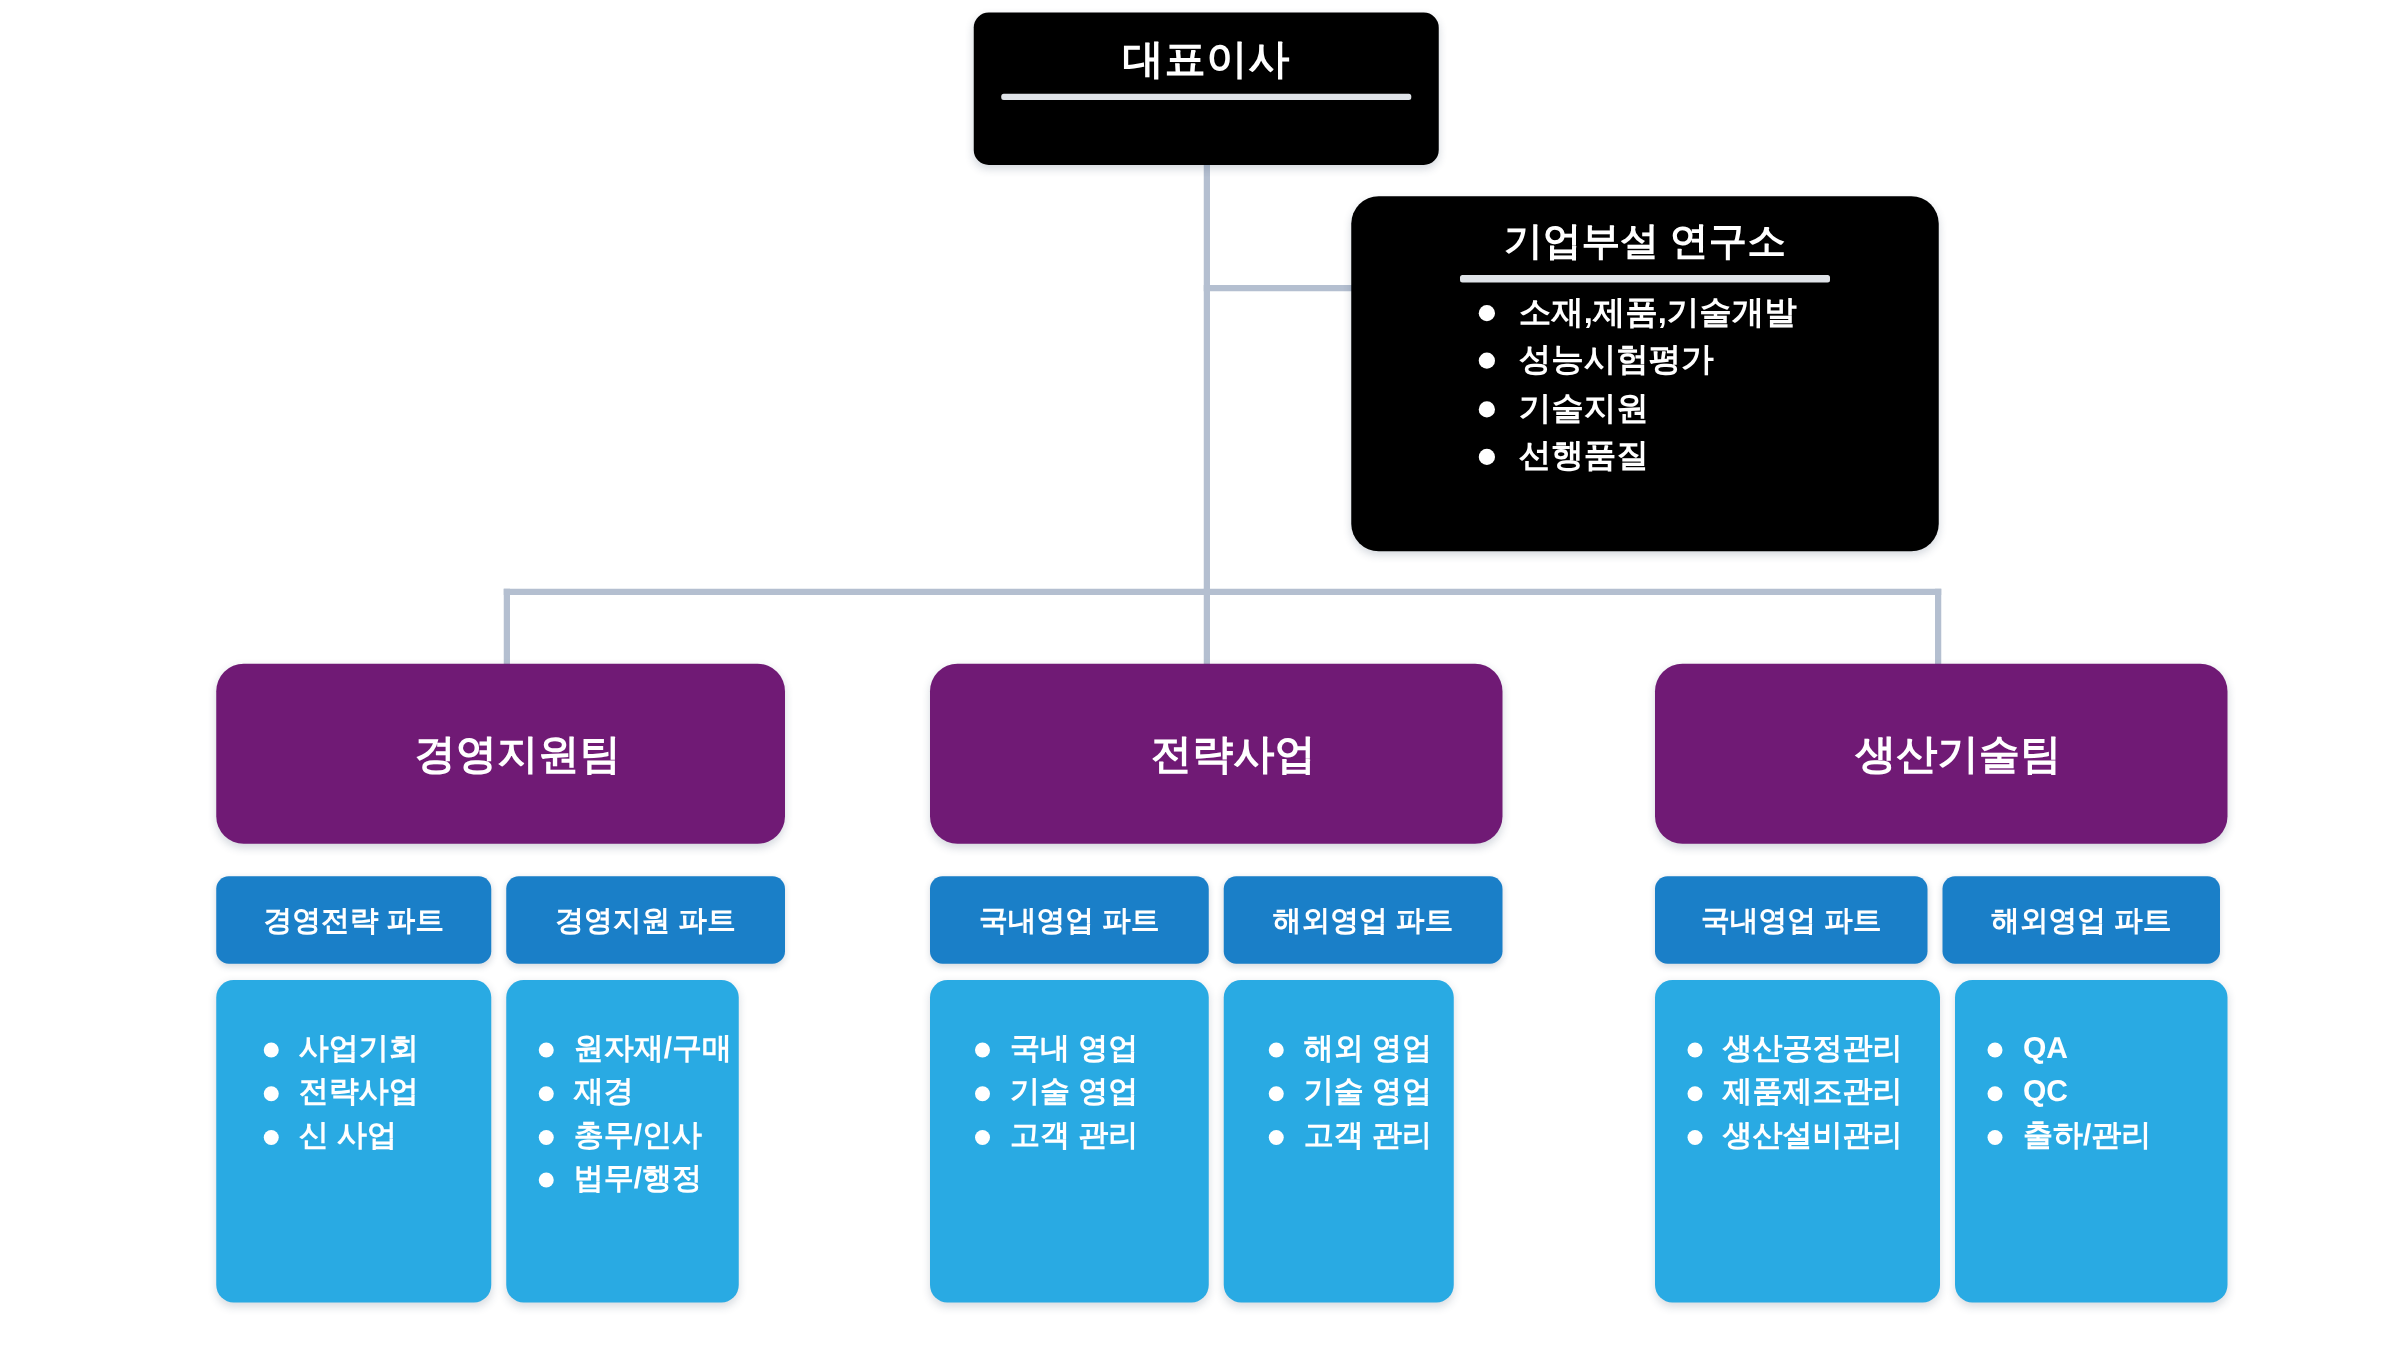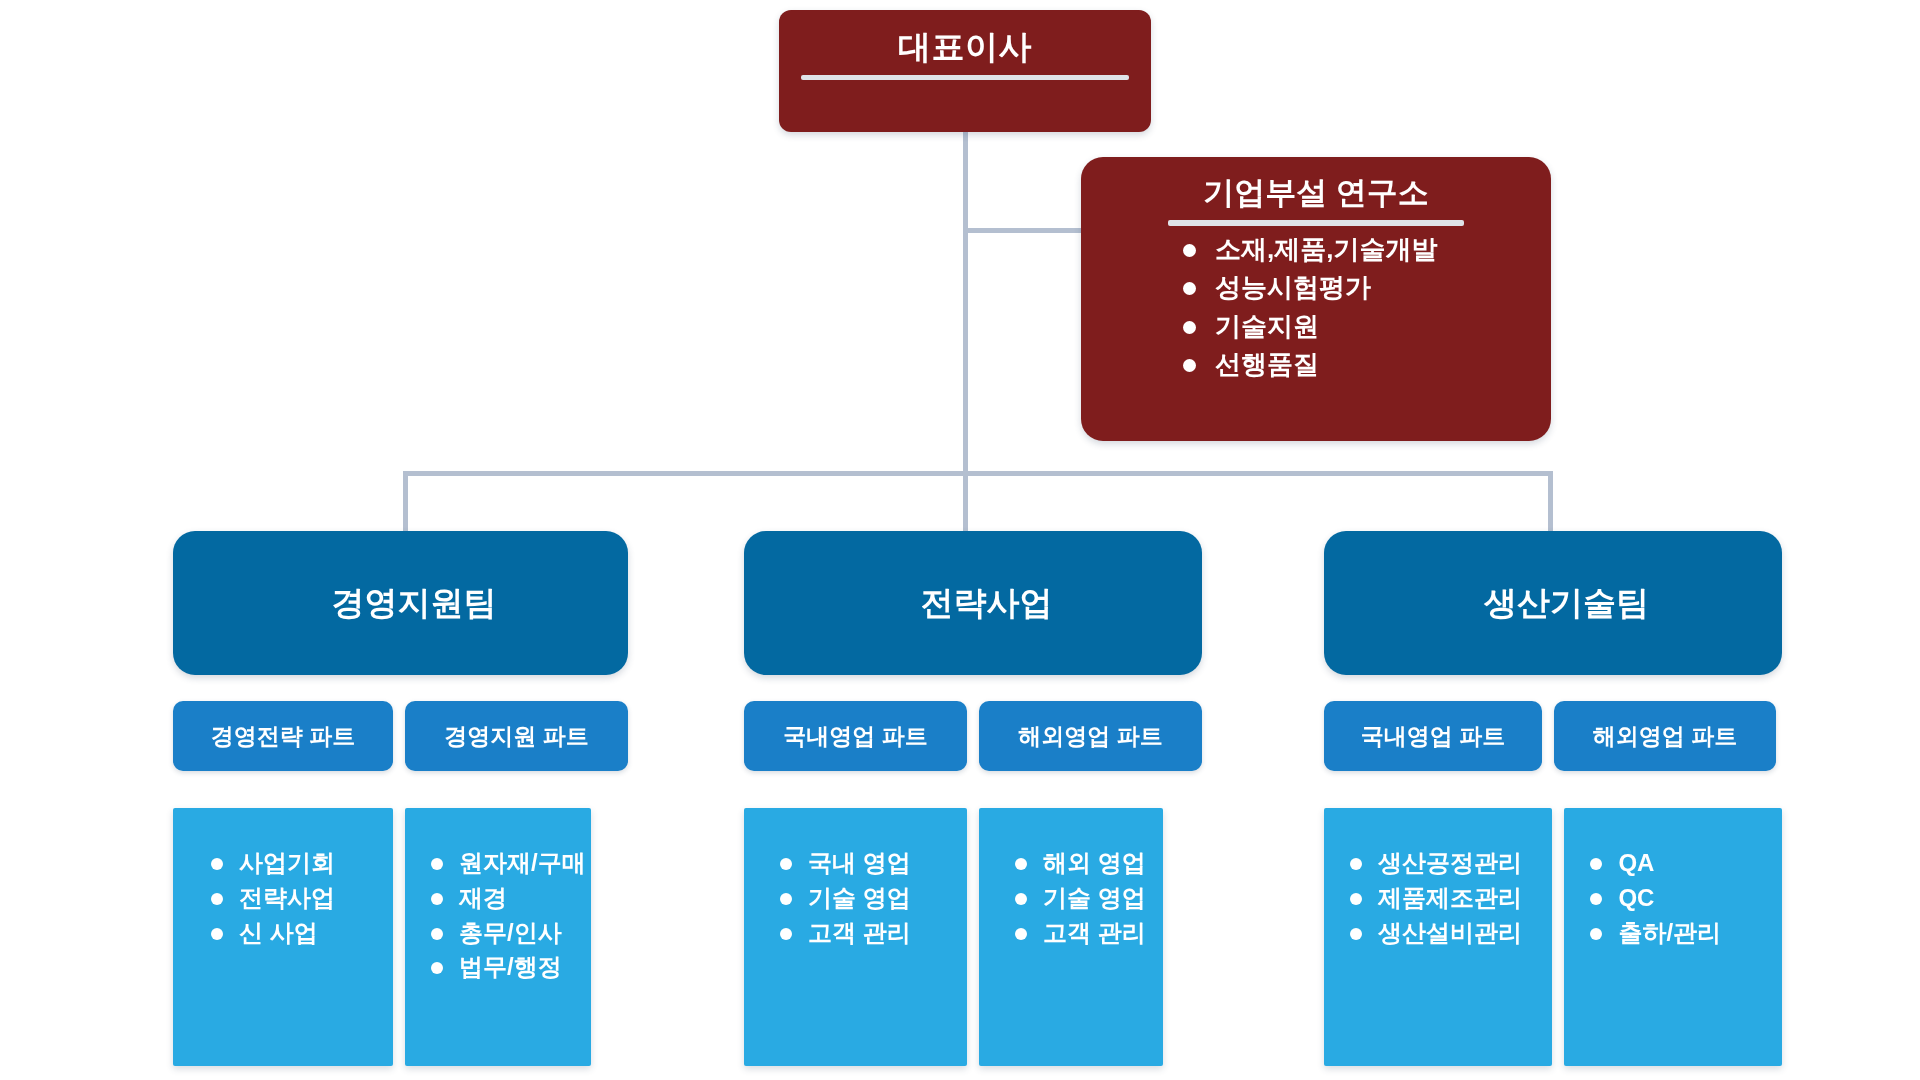--- a/index.html
+++ b/index.html
@@ -25,21 +25,21 @@
     z-index: 1;
   }
   .conn-v { width: 5px; }
   .conn-h { height: 5px; }
 
   
   .node {
     position: absolute;
     z-index: 3;
     border-radius: 14px;
-    background: #7f1d1d;
+    background: #000000;
     box-shadow: 0 3px 7px rgba(40,60,90,0.20);
     color: #ffffff;
   }
 
   
   .ceo-box {
     left: 779px;
     top: 10px;
     width: 372px;
     height: 122px;
@@ -114,21 +114,21 @@
   }
 
   
   .team-col {
     position: absolute;
     top: 531px;
     z-index: 3;
   }
   .team-head {
     border-radius: 22px;
-    background: #0369a1;
+    background: #701a75;
     box-shadow: 0 3px 7px rgba(40,60,90,0.20);
     color: #ffffff;
     display: flex;
     align-items: center;
     justify-content: center;
     height: 144px;
     font-size: 33px;
     font-weight: bold;
     padding-left: 27px;
   }
@@ -151,26 +151,25 @@
     white-space: nowrap;
   }
   .detail-row {
     display: flex;
     margin-top: 13px;
     gap: 12px;
     align-items: flex-start;
   }
   .detail-card {
     background: #29aae3;
-    border-radius: 2px;
+    border-radius: 14px;
     box-shadow: 0 3px 7px rgba(40,60,90,0.18);
     color: #ffffff;
     padding: 38px 12px 20px 16px;
     min-height: 258px;
-    margin-top: 24px;
   }
   .detail-card ul {
     list-style: none;
   }
   .detail-card li {
     font-size: 24px;
     font-weight: bold;
     line-height: 1.45;
     position: relative;
     padding-left: 32px;

